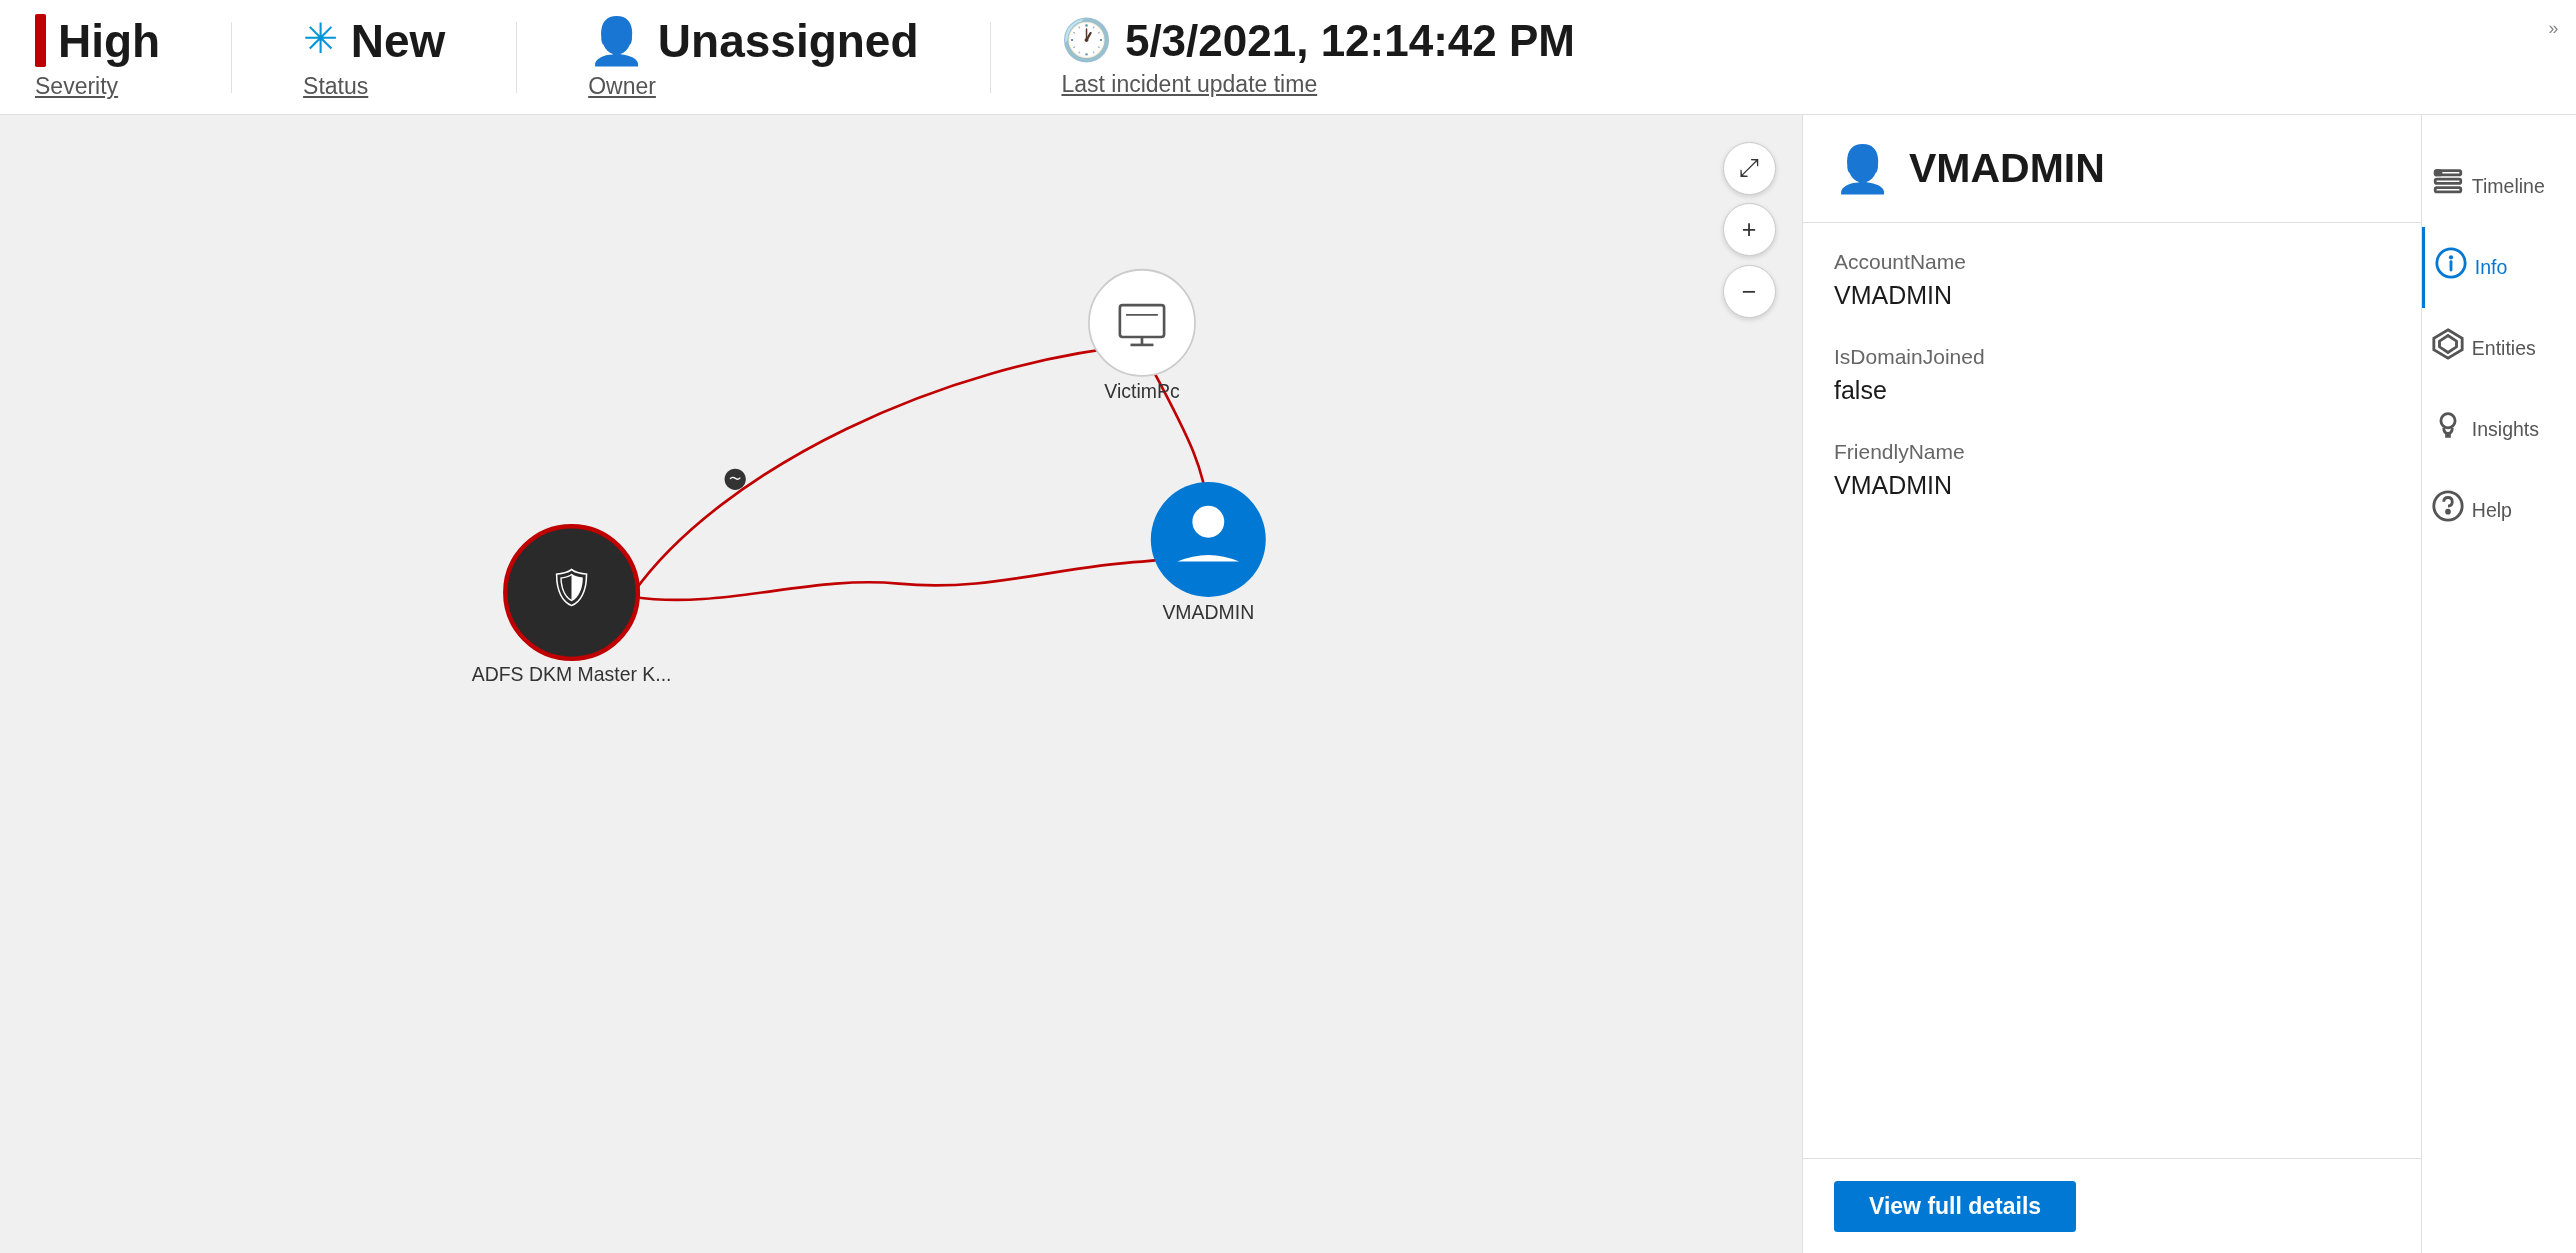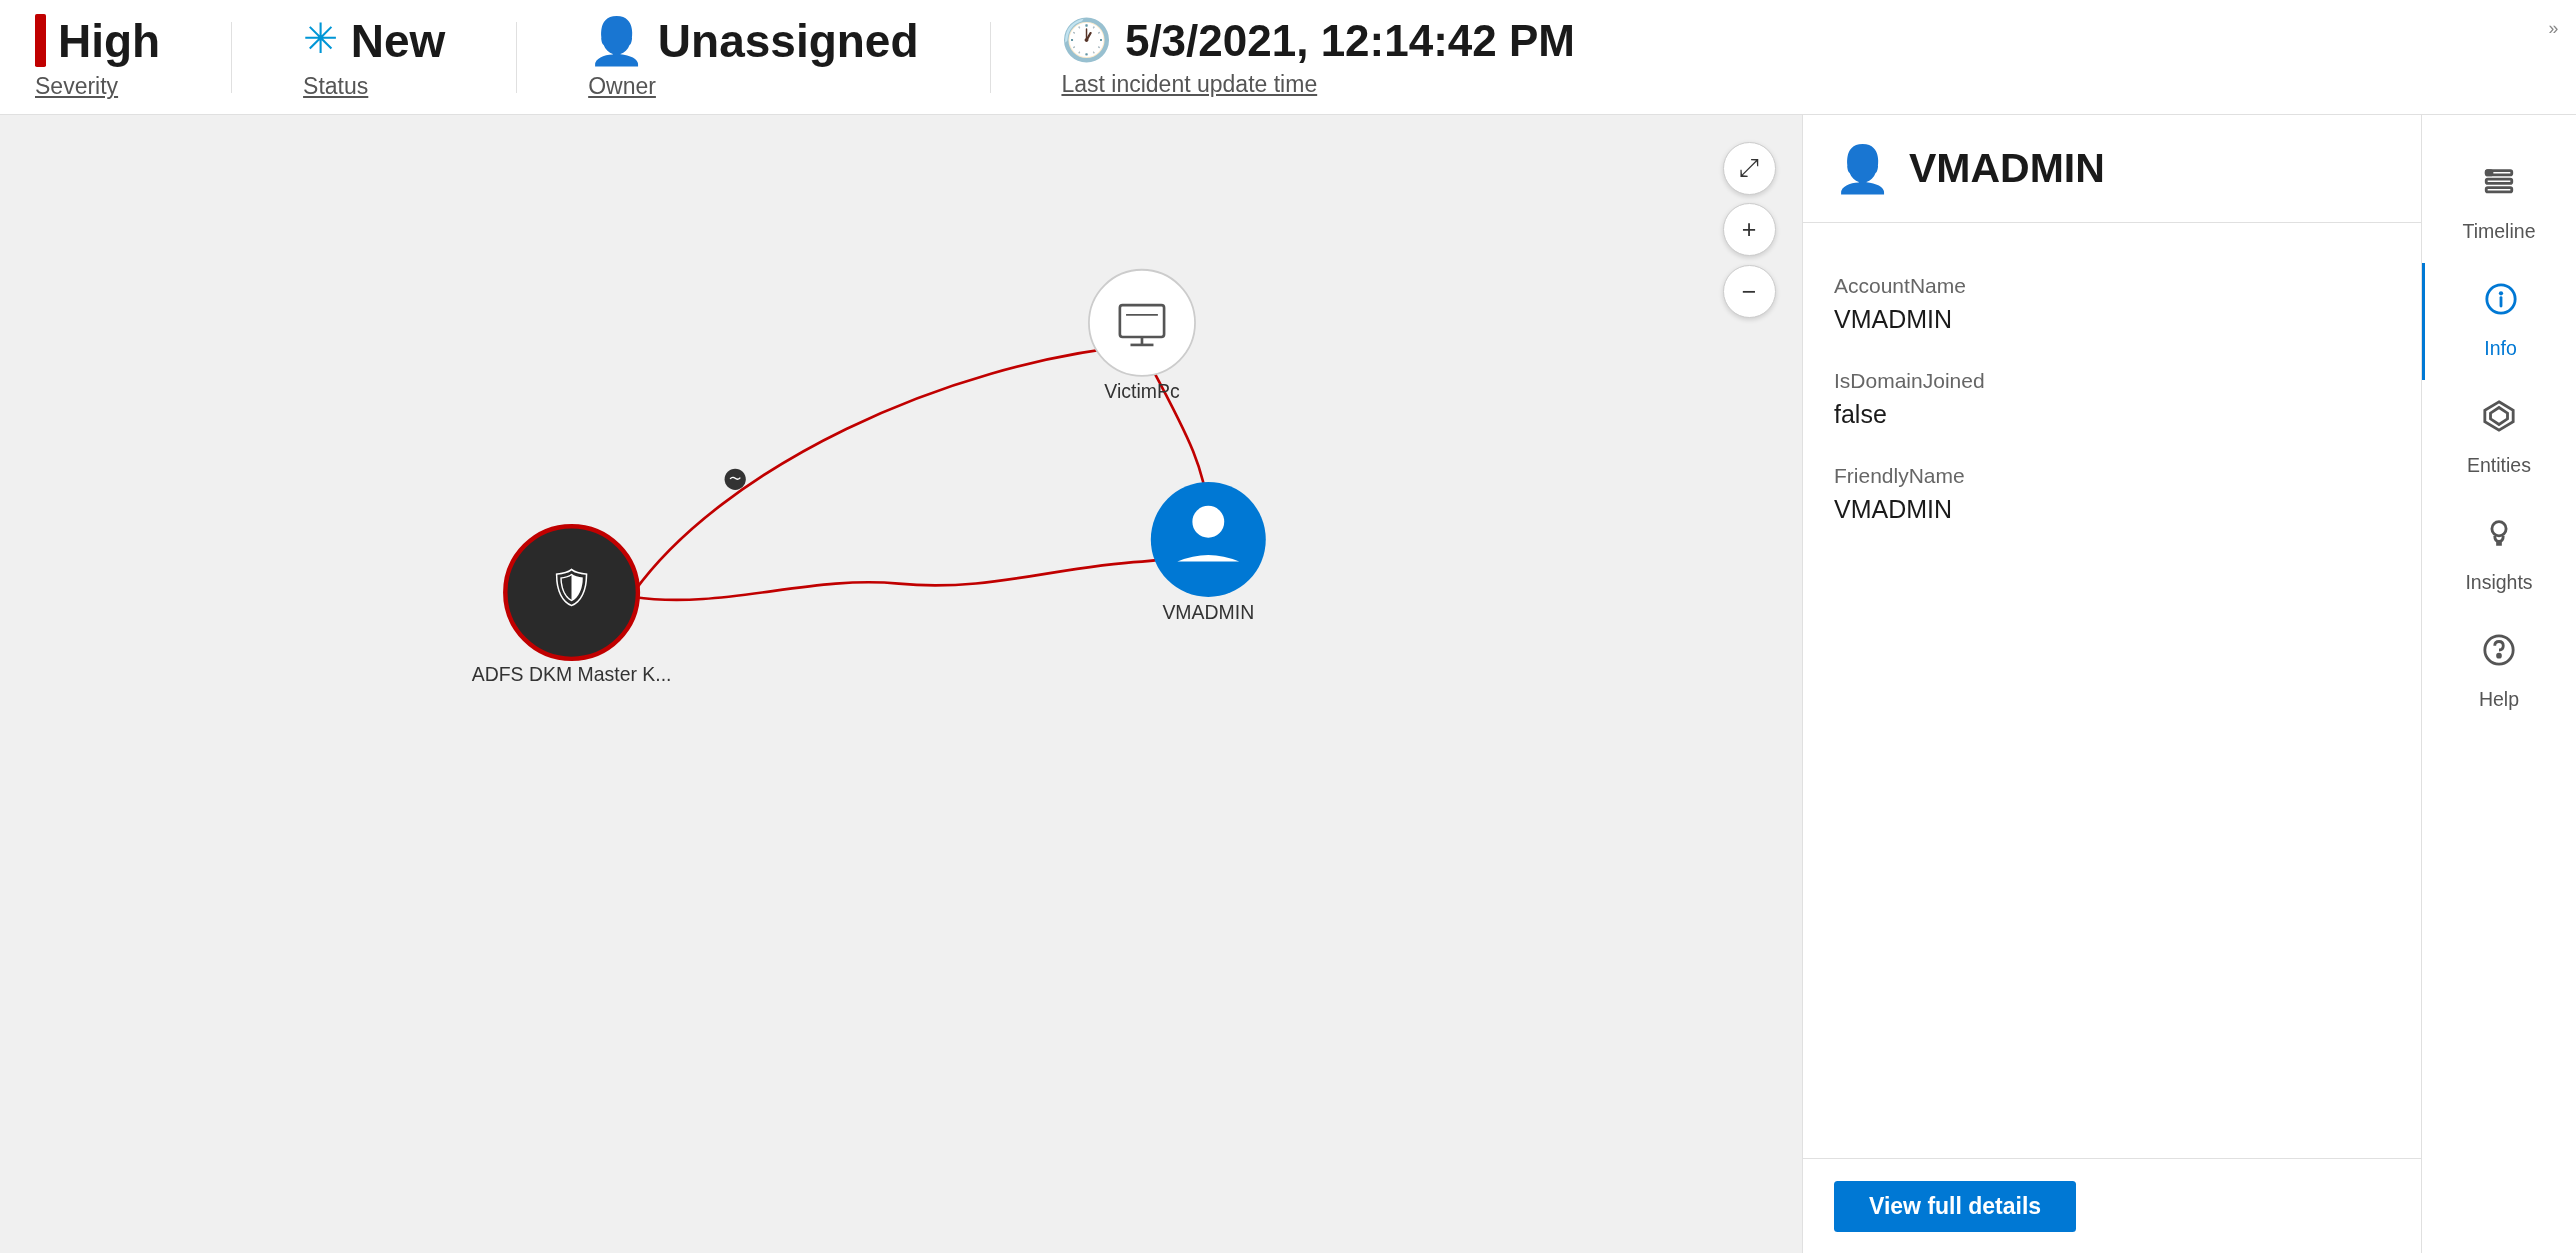--- a/index.html
+++ b/index.html
@@ -154,21 +154,20 @@
       padding: 26.5px 31px;
       overflow-y: auto;
     }
     .panel-field {
       margin-bottom: 35px;
     }
     .panel-field-label {
       font-size: 21px;
       color: #666;
       margin-bottom: 7px;
-      margin-top: 24px;
     }
     .panel-field-value {
       font-size: 25px;
       color: #1a1a1a;
       font-weight: 500;
     }
 
     .panel-footer {
       padding: 22px 31px;
       border-top: 0.9px solid #e0e0e0;
@@ -190,26 +189,26 @@
       background: #ffffff;
       border-left: 0.9px solid #e0e0e0;
       display: flex;
       flex-direction: column;
       align-items: center;
       padding-top: 17.7px;
       gap: 0;
     }
     .nav-item {
       display: flex;
-      flex-direction: column;
+      flex-direction: row;
       align-items: center;
       padding: 19.5px 8.8px;
       width: 100%;
       cursor: pointer;
-      gap: 13px;
+      gap: 7px;
       position: relative;
     }
     .nav-item.active {
       border-left: 3.5px solid #0078d4;
       text-align: center;
     }
     .nav-item.active .nav-label { color: #0078d4; }
     .nav-icon {
       font-size: 34px;
       color: #555;

